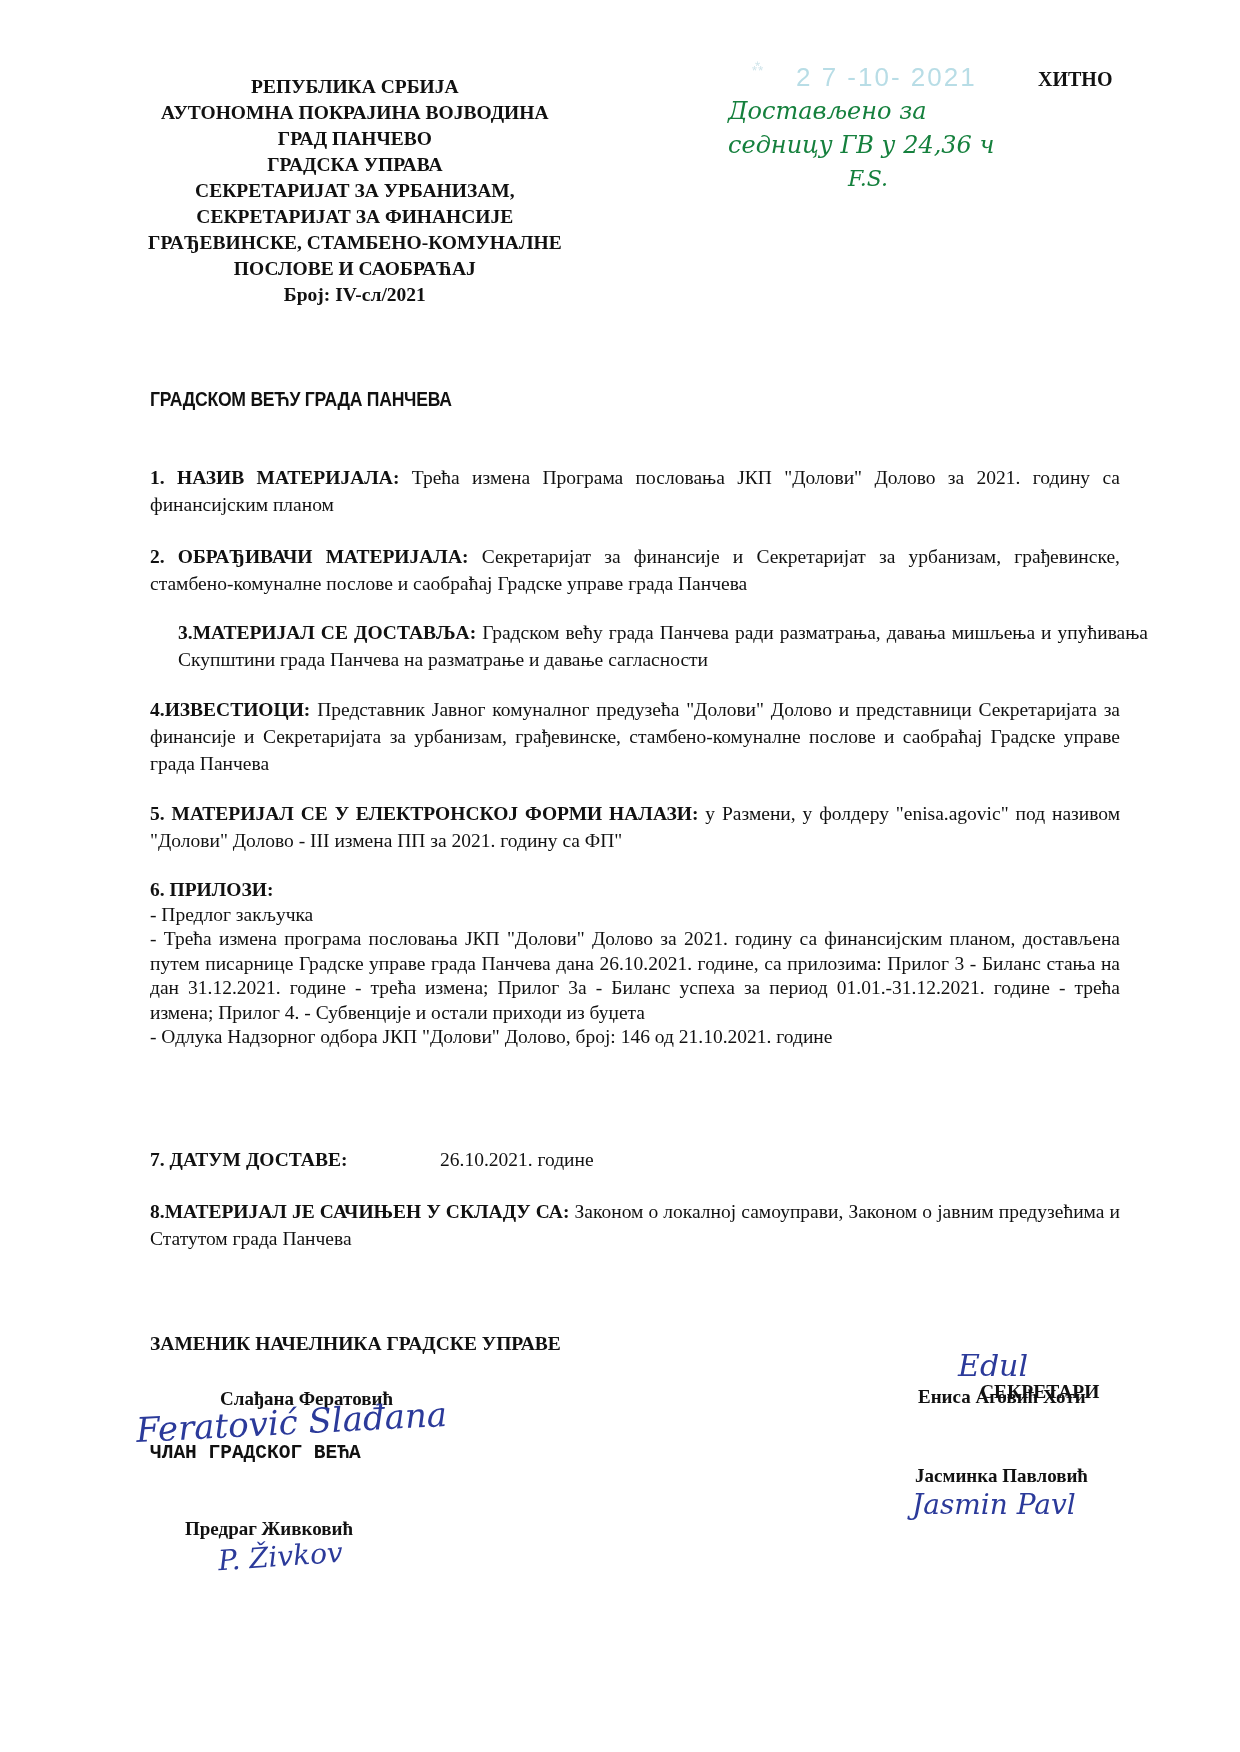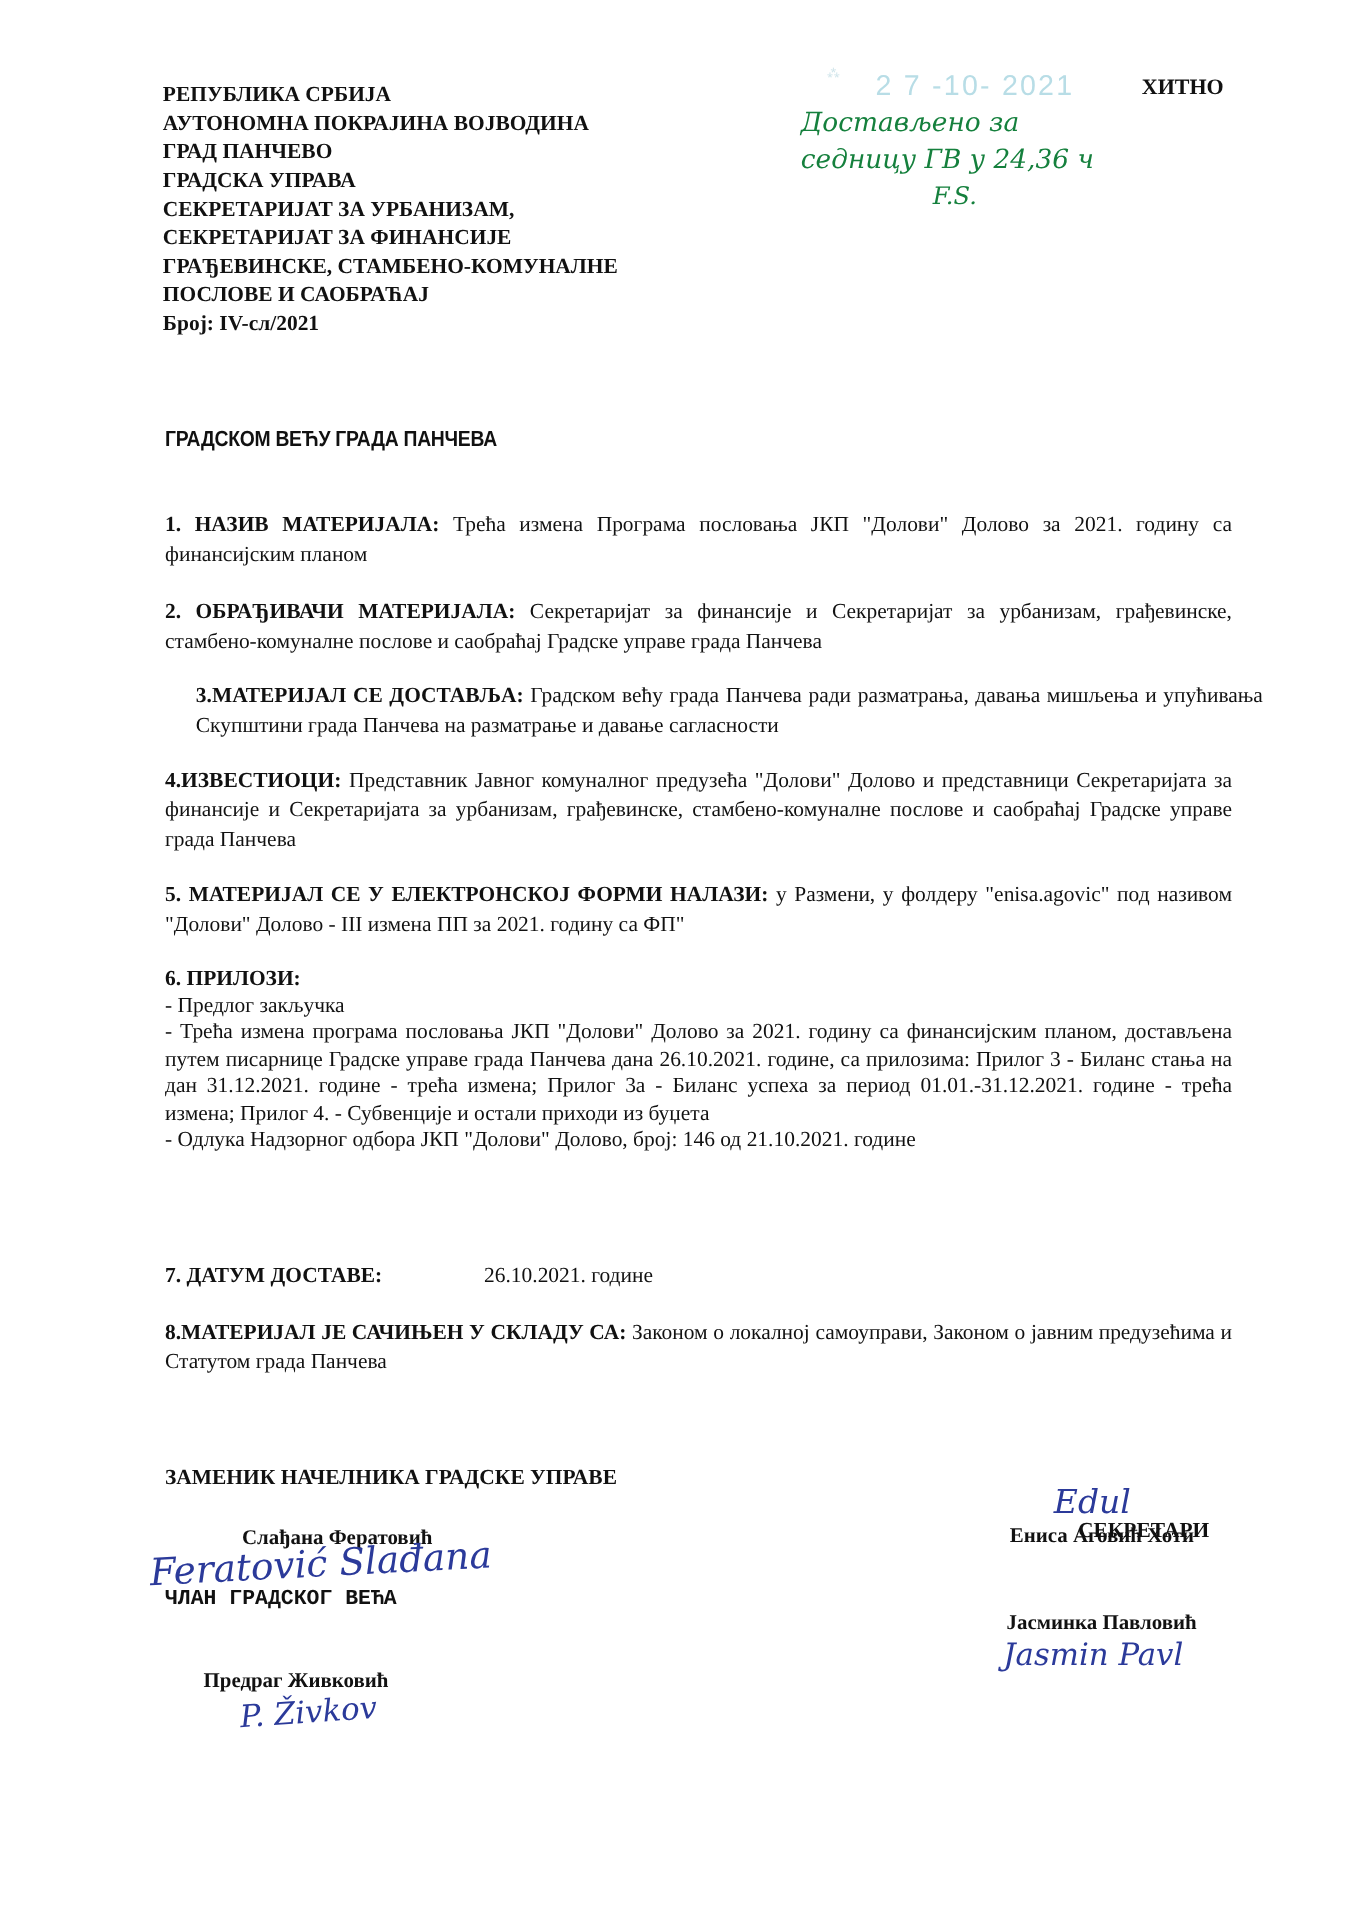--- a/index.html
+++ b/index.html
@@ -4,21 +4,21 @@
   <style>
     html, body { margin: 0; padding: 0; background: #ffffff; }
     body {
       width: 1240px; height: 1752px; position: relative; overflow: hidden;
       font-family: "Liberation Serif", serif; color: #111;
     }
     .abs { position: absolute; }
     .header-block {
       left: 148px; top: 74px; font-weight: bold; font-size: 19.5px; line-height: 26px;
     }
-    .header-block div { white-space: nowrap; }
+    .header-block div { white-space: nowrap; text-align: center; }
     .urgent {
       left: 1038px; top: 68px; font-weight: bold; font-size: 20px;
     }
     .stamp {
       left: 796px; top: 62px; font-family: "Liberation Sans", sans-serif;
       font-size: 26px; color: #b8dde6; letter-spacing: 2px;
     }
     .stamp-mark { left: 752px; top: 58px; font-size: 10px; color: #cfe4ea; }
     .handnote {
       left: 728px; top: 94px; width: 320px; font-family: "DejaVu Serif", serif;

